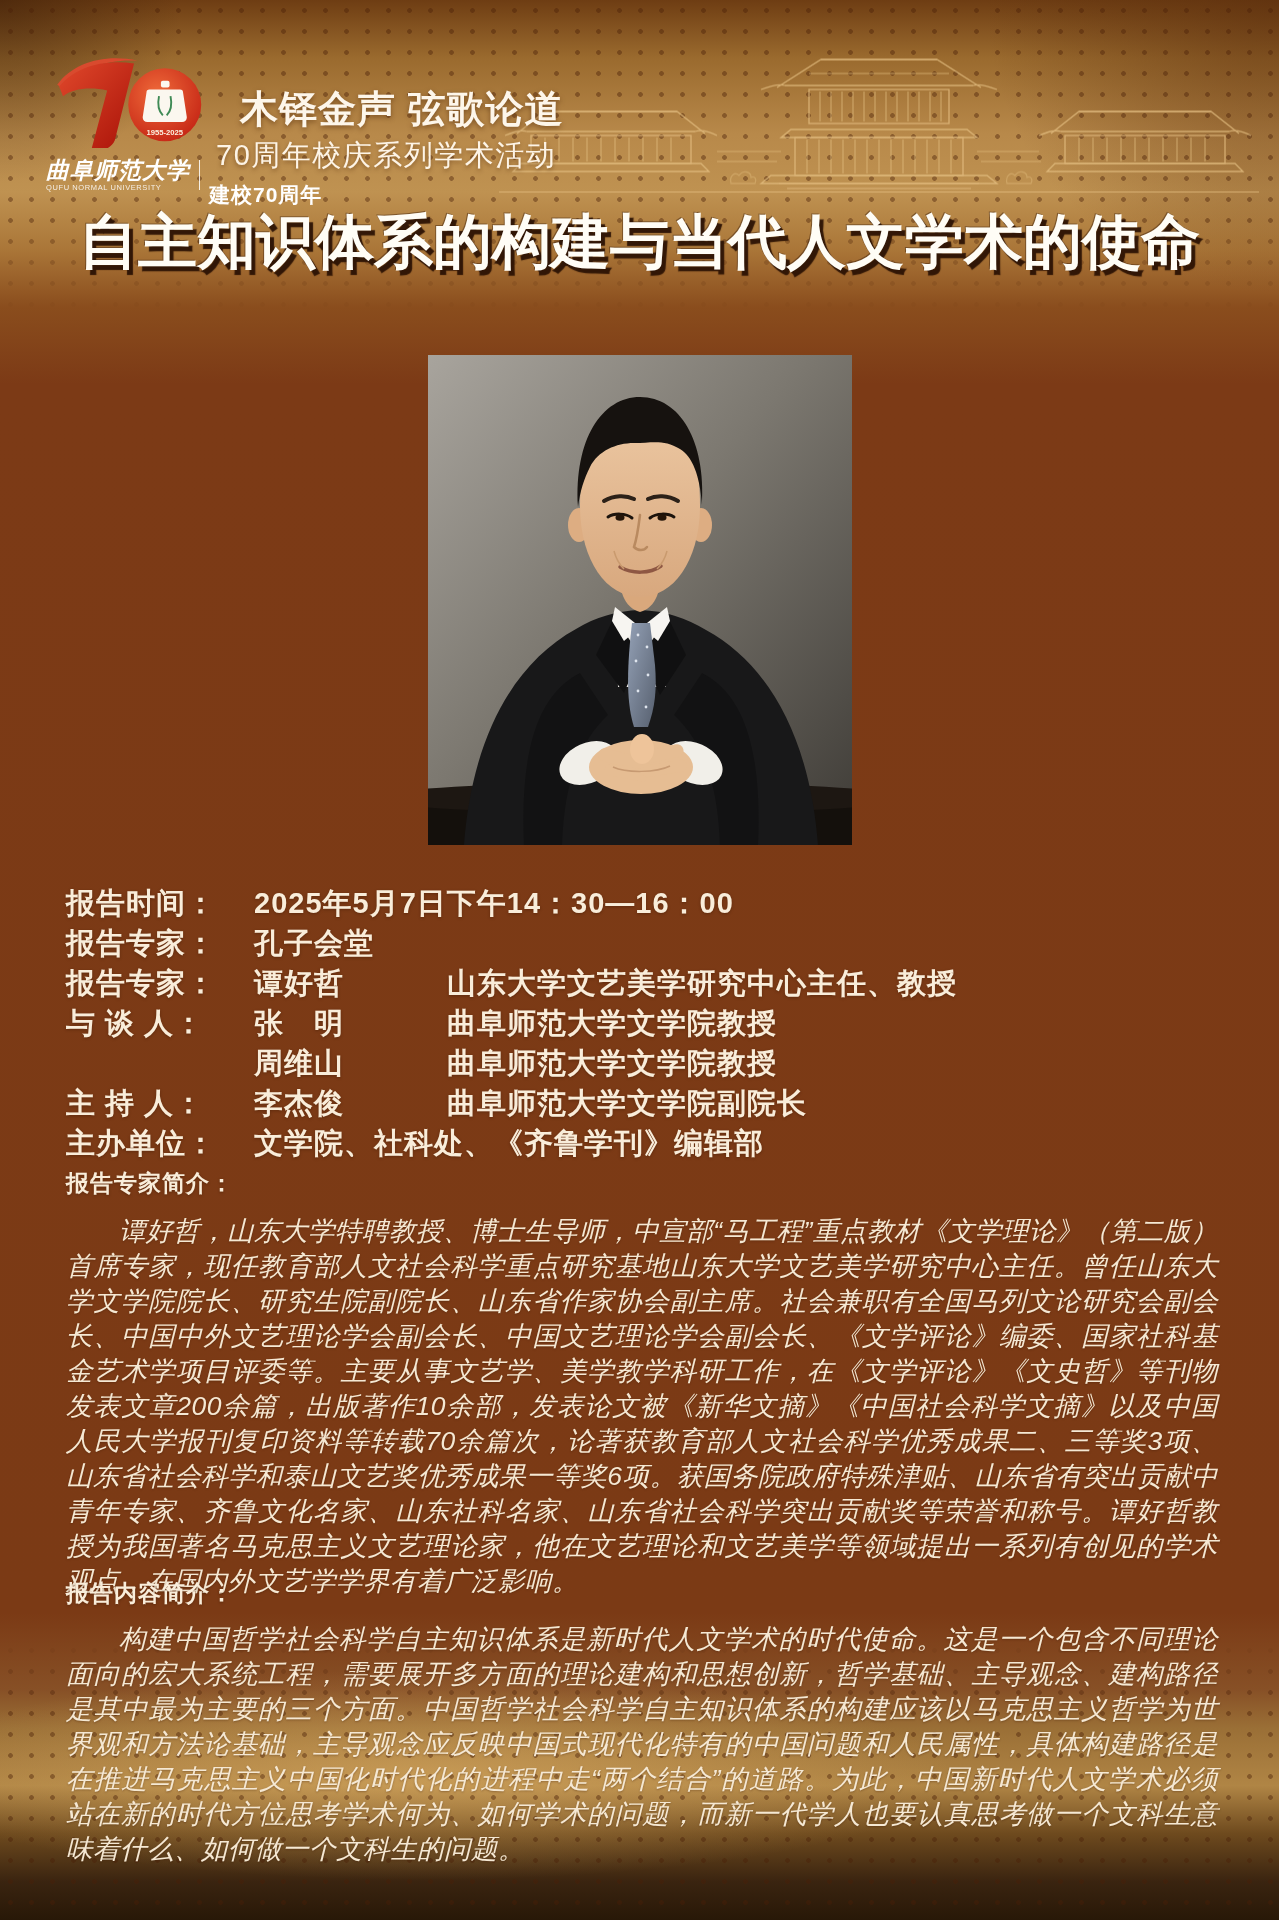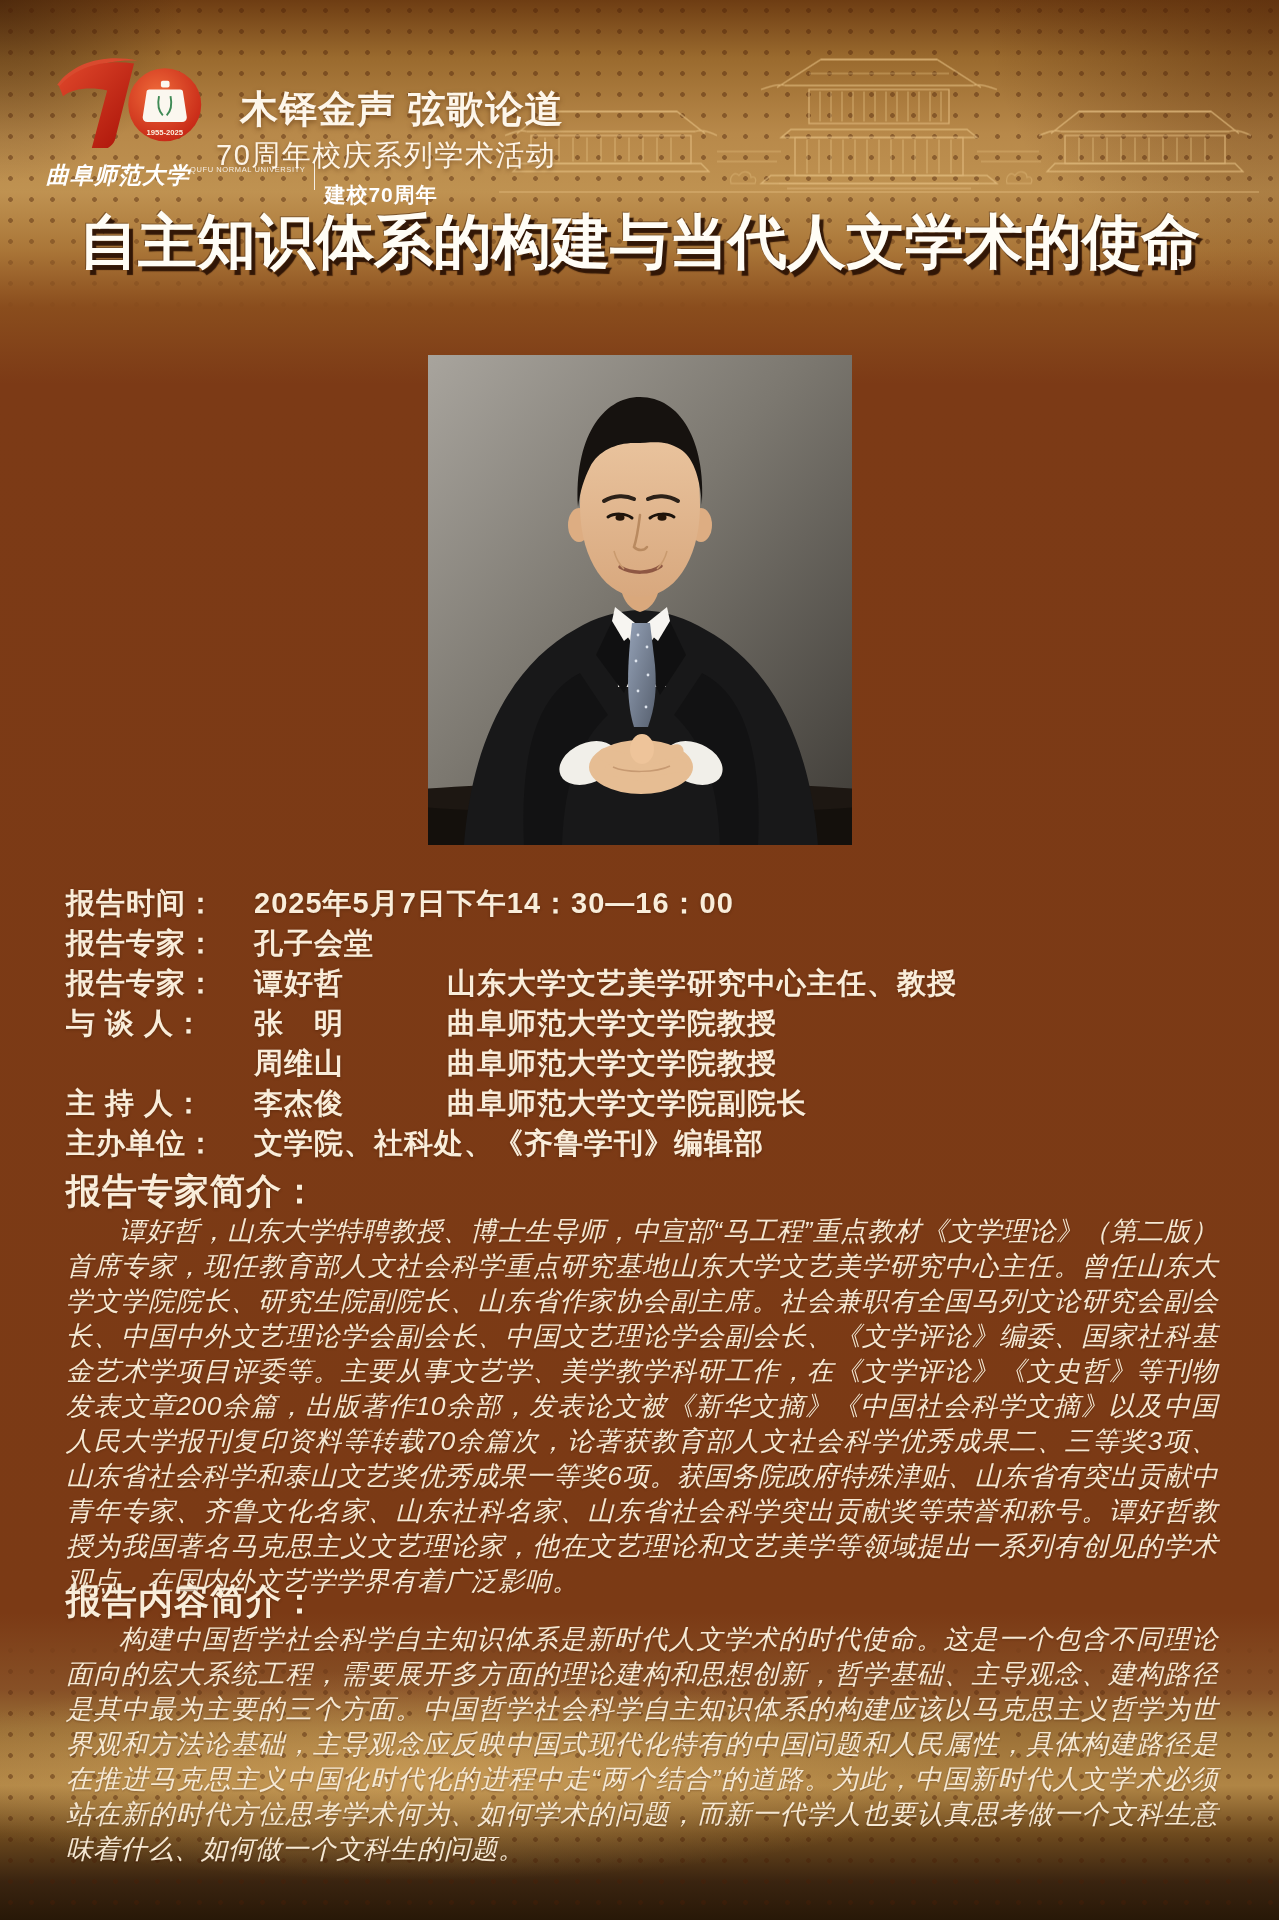--- a/index.html
+++ b/index.html
@@ -24,38 +24,38 @@
   .dots-bottom{top:1640px;bottom:0;
     -webkit-mask-image:linear-gradient(0deg,#000 78%,transparent);
     mask-image:linear-gradient(0deg,#000 78%,transparent);}
   .top-art{position:absolute;right:0;top:32px;width:800px;height:168px;}
   .logo-block{position:absolute;left:50px;top:52px;width:170px;height:96px;}
   .slogan{position:absolute;left:214px;top:84px;font-size:38px;font-weight:bold;
     color:#fdf6ea;letter-spacing:1px;text-shadow:0 2px 5px rgba(80,40,10,.55);margin-left:26px;}
   .series{position:absolute;left:216px;top:136px;font-size:29px;color:#fdf4e6;
     letter-spacing:1.5px;text-shadow:0 2px 4px rgba(80,40,10,.5);}
   .calligraphy{position:absolute;left:46px;top:141px;display:flex;align-items:center;gap:9px;color:#fff;}
-  .uni-stack{display:flex;line-height:1;}
+  .uni-stack{display:flex;flex-direction:column;line-height:1;}
   .uni-name{font-family:"Liberation Serif","DejaVu Serif",serif;font-style:italic;
     font-weight:bold;font-size:23px;letter-spacing:1px;}
   .uni-en{font-size:7.5px;letter-spacing:.6px;opacity:.85;margin-top:2px;}
   .cal-div{width:1px;height:30px;background:rgba(255,255,255,.85);}
   .anniv{font-size:21px;font-weight:bold;letter-spacing:1px;margin-top:40px;}
   .main-title{position:absolute;top:203px;left:0;width:100%;margin:0;text-align:center;
     font-size:59px;font-weight:900;color:#fffdf6;letter-spacing:0px;
     text-shadow:4px 5px 1px rgba(43,18,4,.95), -1px -1px 0 rgba(43,18,4,.4);}
   .photo{position:absolute;left:428px;top:355px;width:424px;height:490px;}
   .photo svg{display:block;width:100%;height:100%;}
   .details{position:absolute;left:66px;top:884px;width:1152px;color:#f9edda;
     font-size:29px;font-weight:bold;letter-spacing:1px;
     text-shadow:0 1px 3px rgba(60,25,5,.45);}
   .detail-row{display:flex;height:40px;align-items:center;white-space:nowrap;gap:26px;}
   .d-label{flex:0 0 162px;}
   .d-name{flex:0 0 167px;}
-  .sec-heading{position:absolute;left:66px;color:#f9edda;font-size:35px;font-weight:bold;
+  .sec-heading{position:absolute;left:66px;color:#f9edda;font-size:23px;font-weight:bold;
     letter-spacing:1px;text-shadow:0 1px 3px rgba(60,25,5,.45);}
   .bio-heading{top:1168px;}
   .abstract-heading{top:1578px;}
   .body-text{position:absolute;left:66px;width:1152px;margin:0;color:#f5e8d3;
     font-size:26.5px;line-height:35px;text-align:justify;text-indent:2em;
     letter-spacing:.5px;text-shadow:0 1px 2px rgba(60,25,5,.35);font-style:italic;}
   .bio-text{top:1214px;}
   .abstract-text{top:1622px;}
 </style>
 </head>

